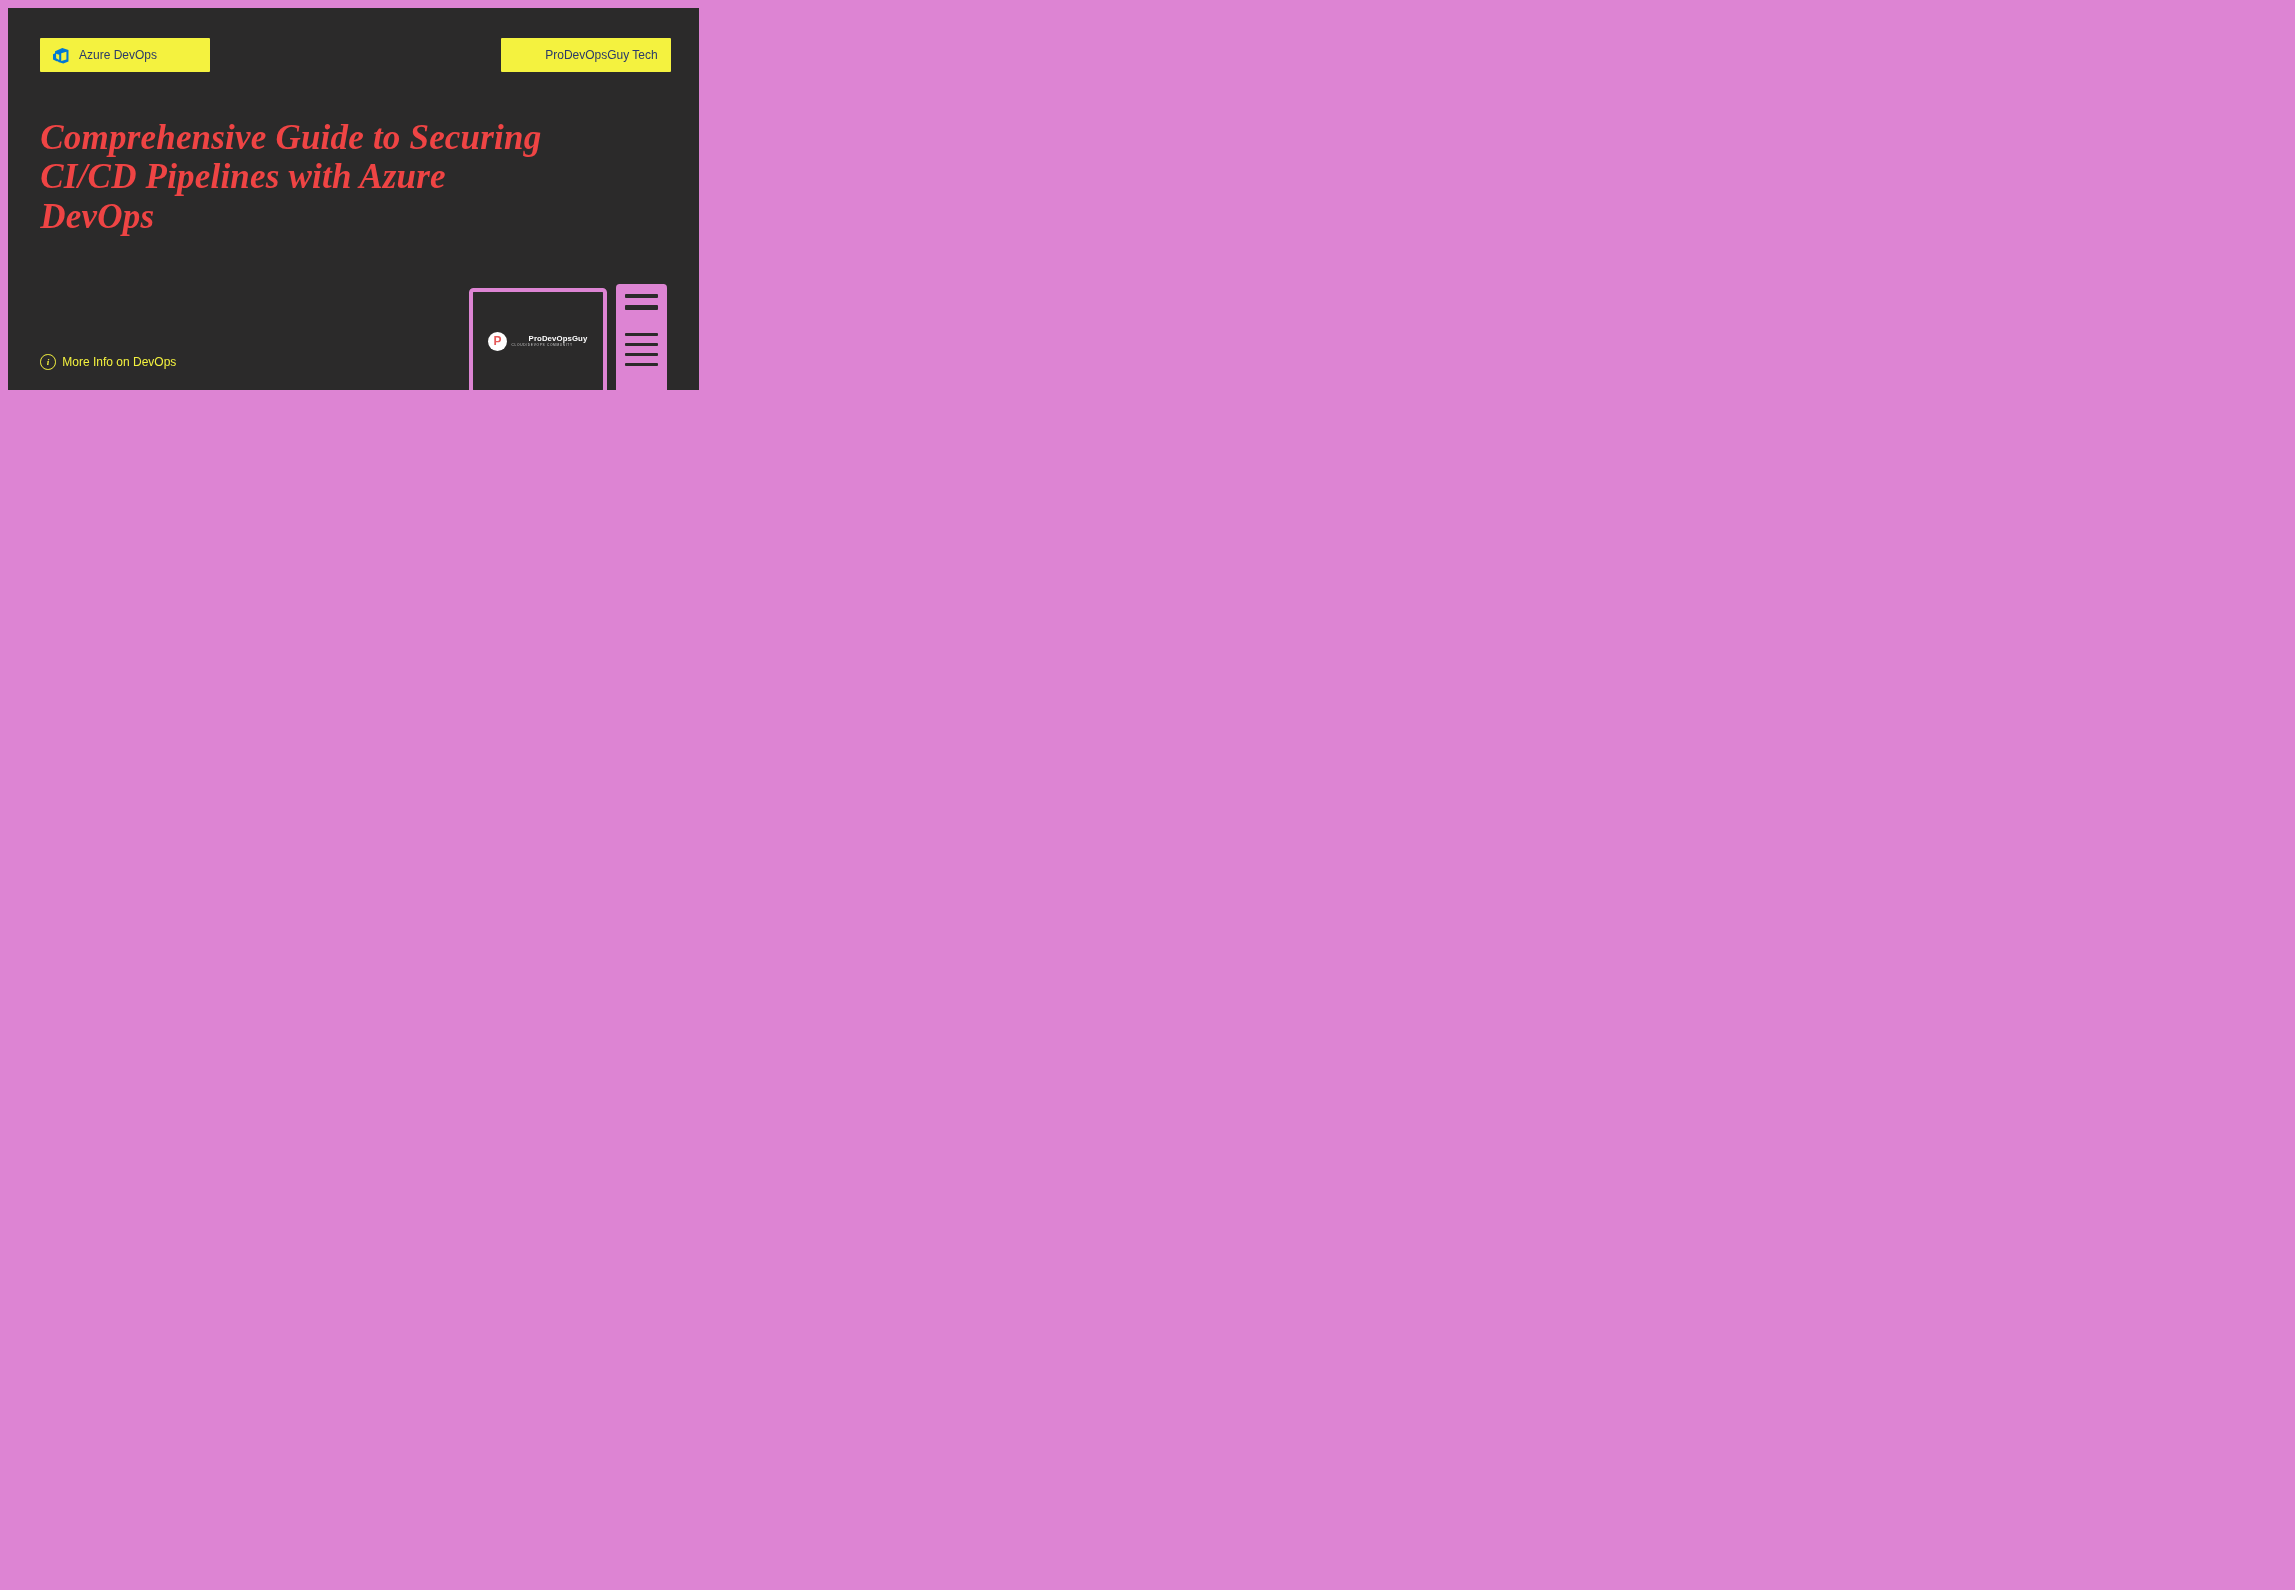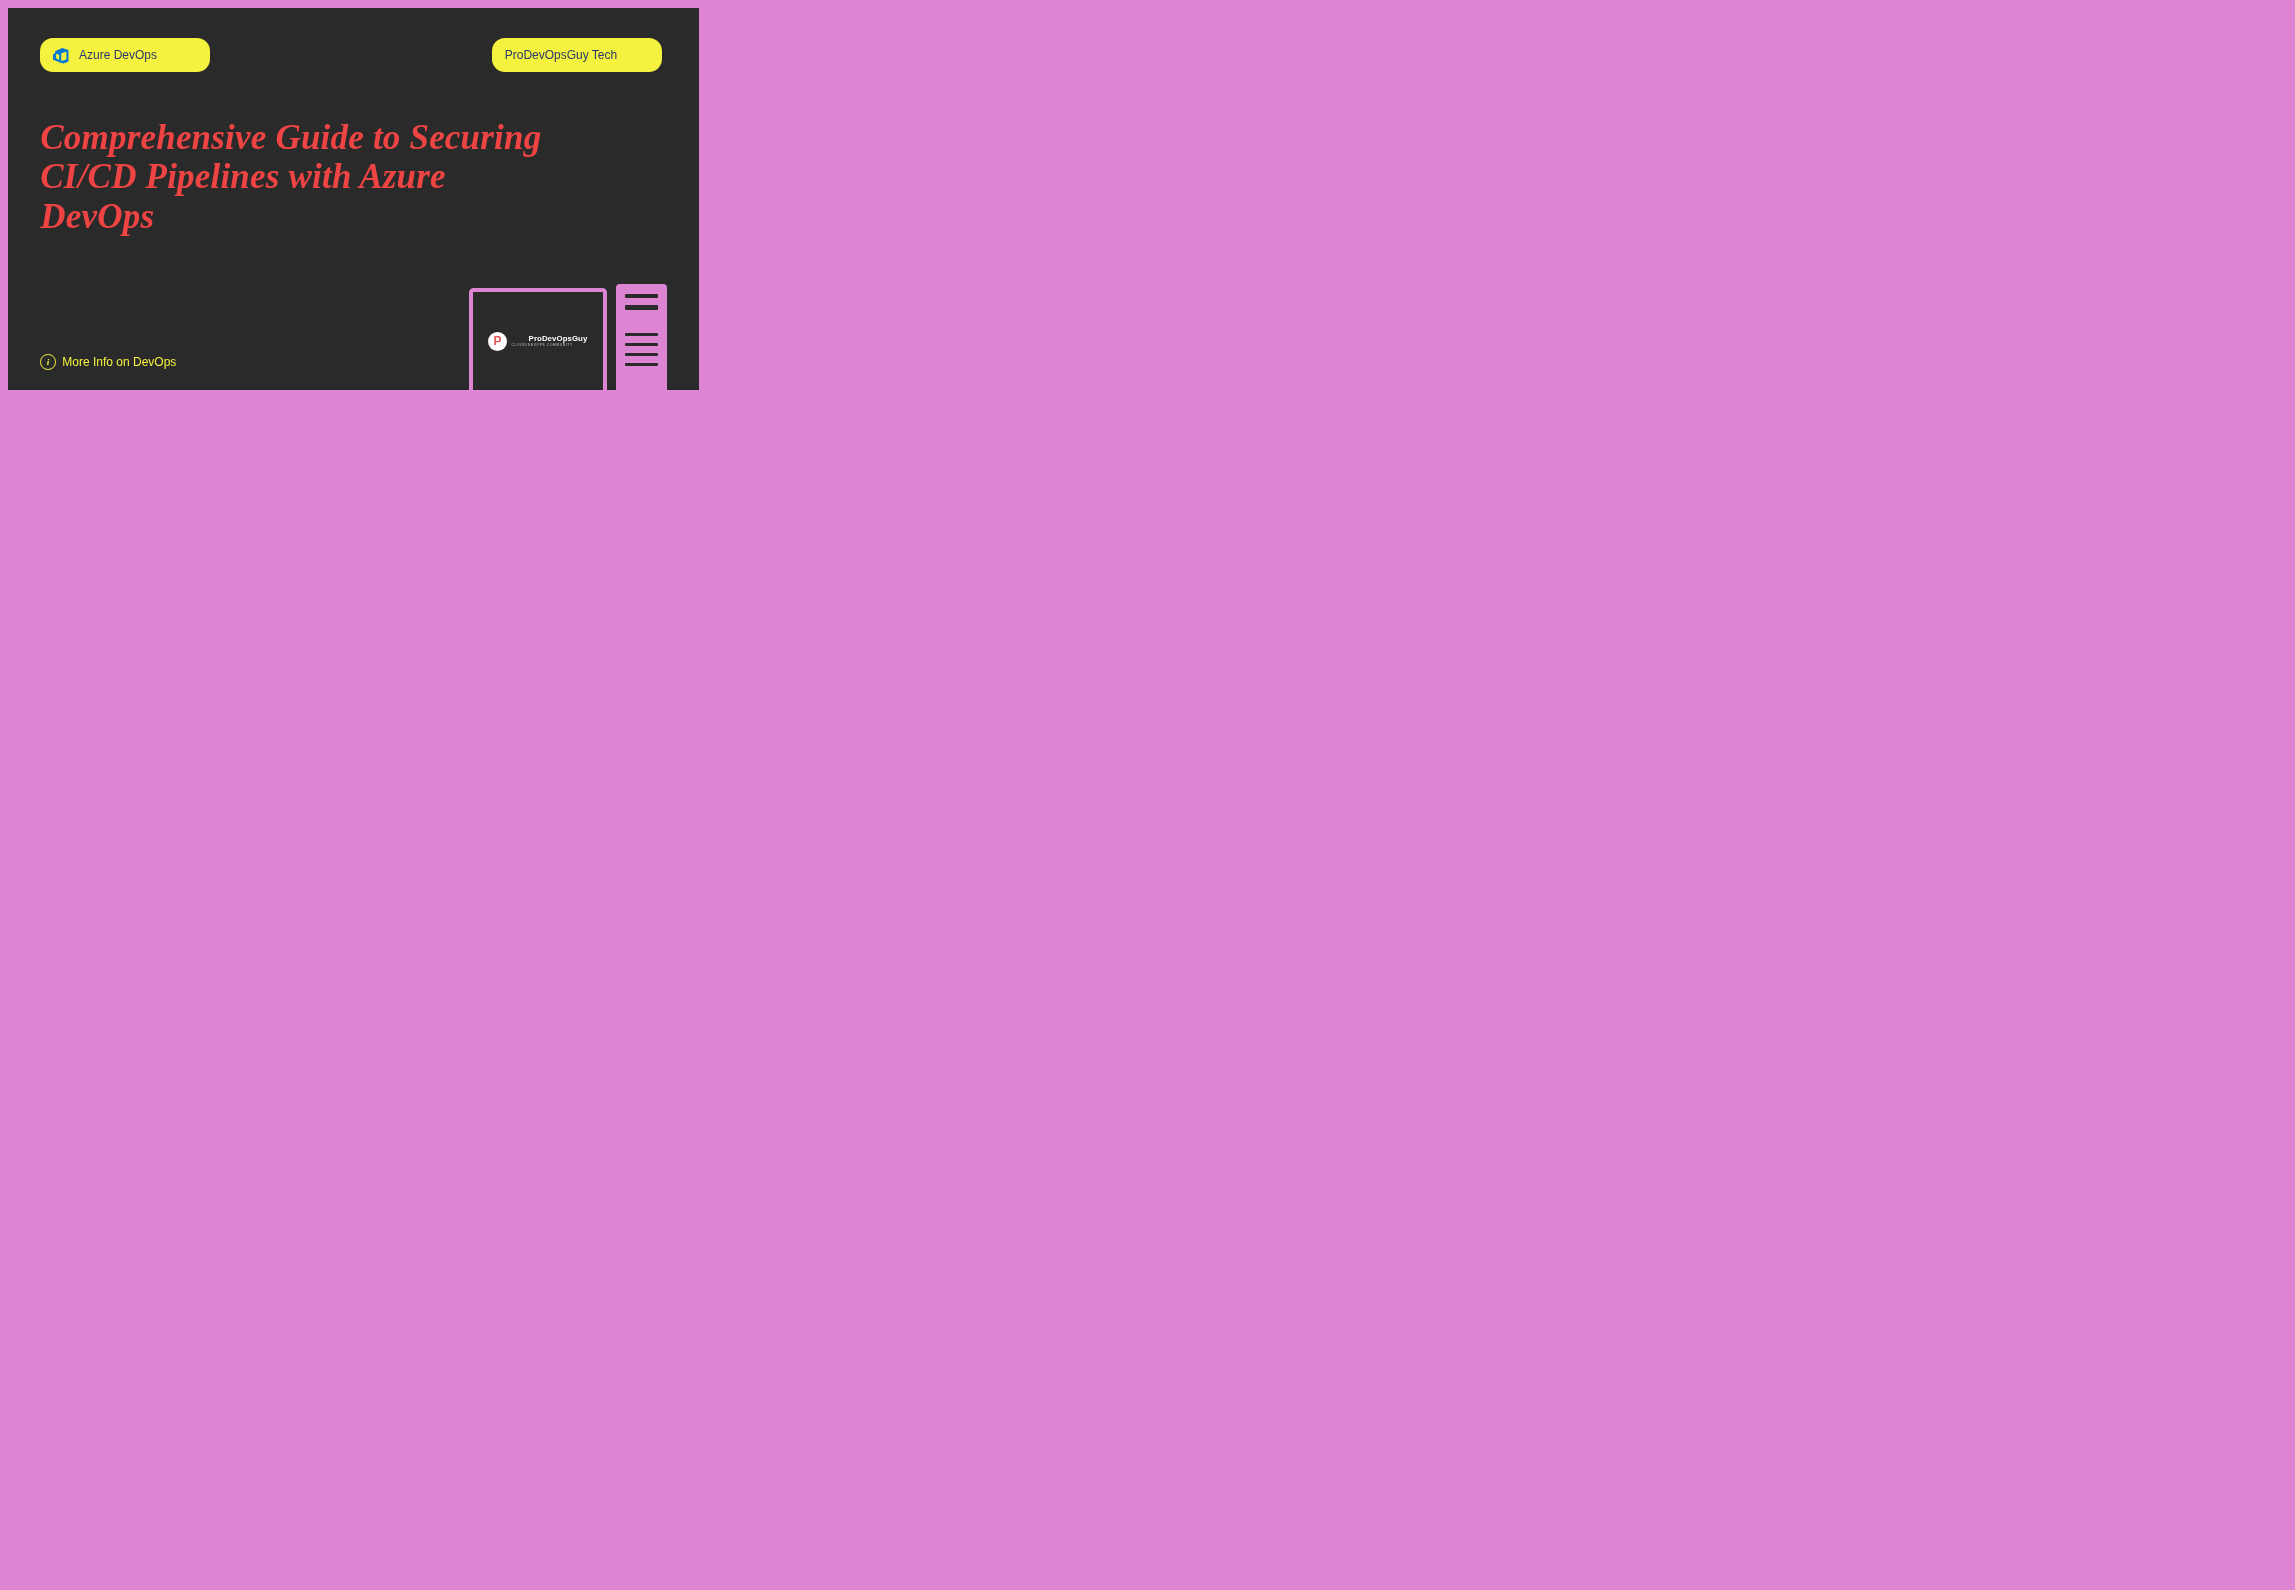--- a/index.html
+++ b/index.html
@@ -18,38 +18,38 @@
     height: 100%;
     background: #2b2a2a;
     position: relative;
   }
 
   
   .badge {
     position: absolute;
     top: 30px;
     background: #f4f23f;
-    border-radius: 13px;
+    border-radius: 1px;
     height: 34px;
     display: flex;
     align-items: center;
     padding: 0 13px;
     color: #2a3a6a;
     font-size: 12px;
     font-weight: 500;
   }
   .badge-left {
     left: 32px;
     width: 170px;
     gap: 9.2px;
   }
   .badge-right {
-    right: 37px;
+    right: 28px;
     width: 170px;
-    justify-content: flex-start;
+    justify-content: flex-end;
   }
   .azure-icon {
     width: 16.5px;
     height: 16.5px;
     flex: 0 0 16.5px;
   }
 
   
   .title {
     position: absolute;

